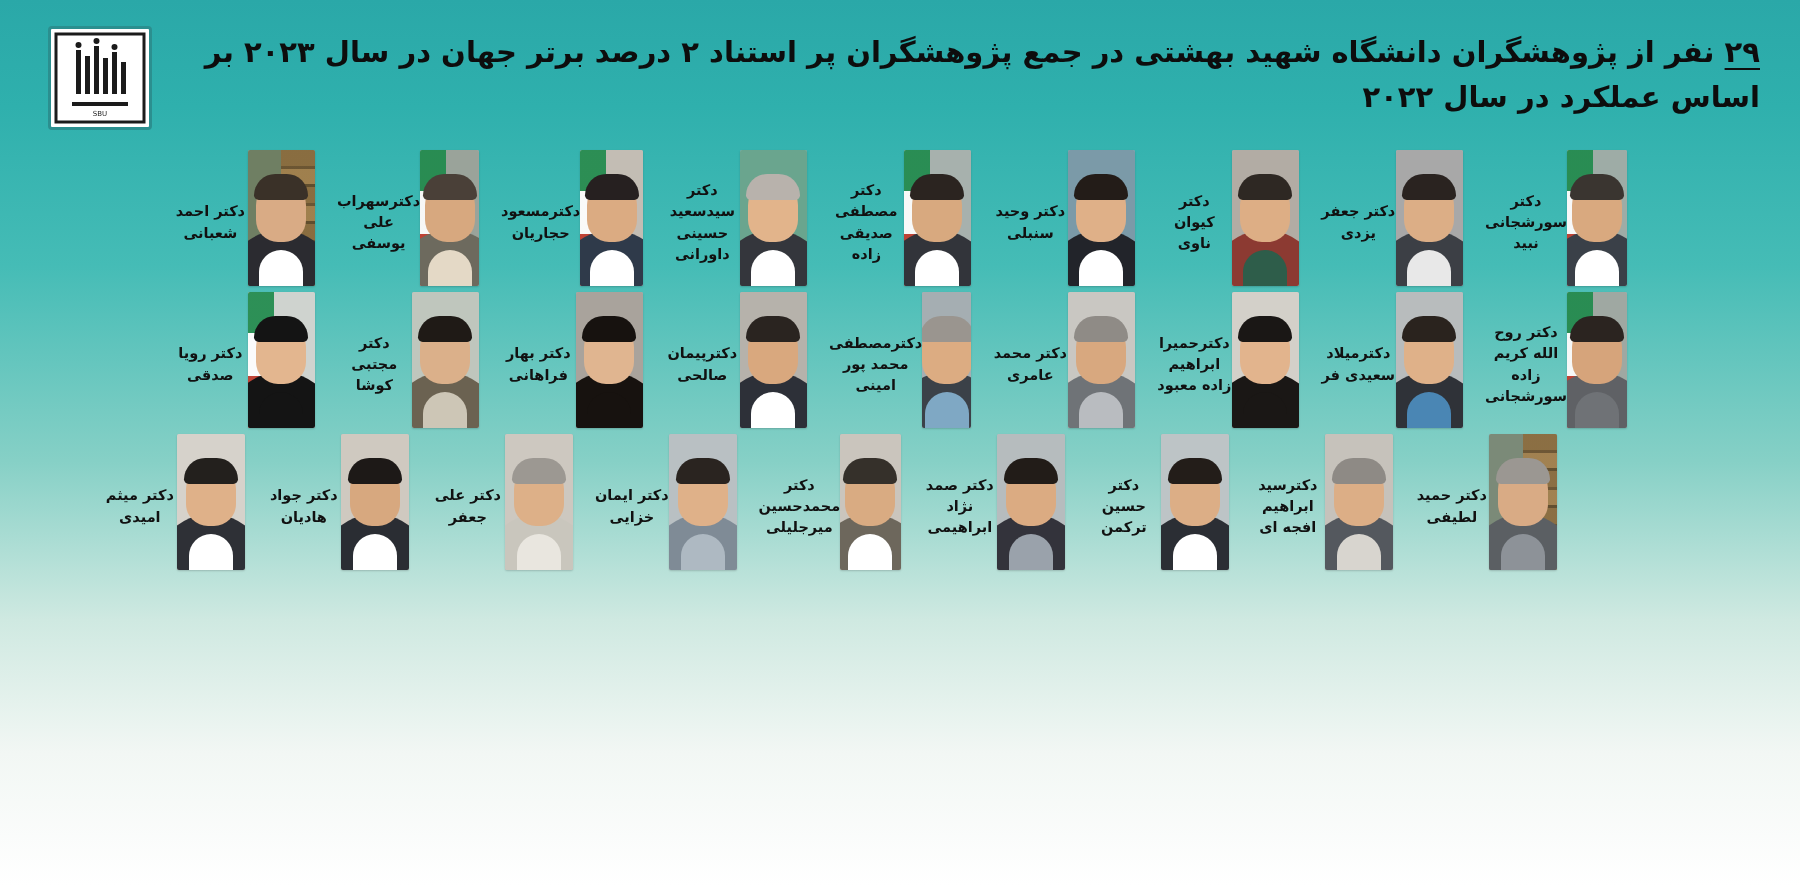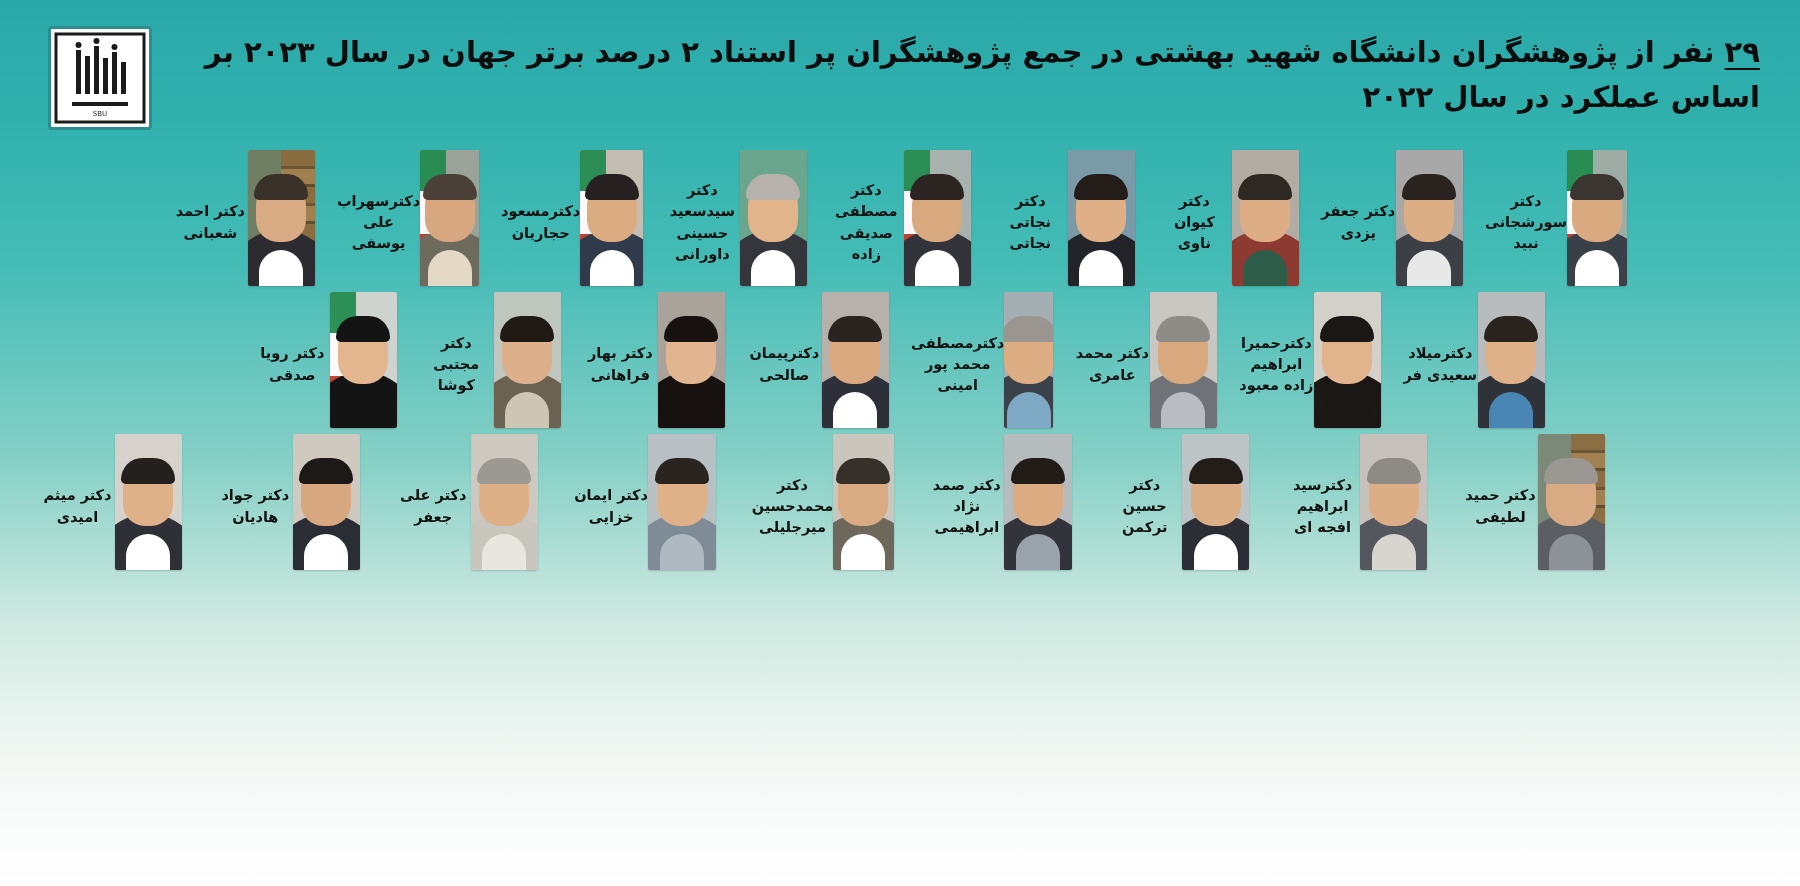--- a/index.html
+++ b/index.html
@@ -153,21 +153,21 @@
   .name {
     margin-top: 9px;
     font-size: 14.5px;
     font-weight: bold;
     color: #111;
     text-align: center;
     line-height: 1.45;
     direction: rtl;
     width: 132px;
   }
-  .row-3 { margin-top: 4px; justify-content: space-between; }
+  .row-3 { margin-top: 4px; }
   .spacer { width: 119px; }
 </style>
 </head>
 <body>
 
 <div class="header">
   <div class="logo-box">
     <svg width="92" height="92" viewBox="0 0 92 92" aria-hidden="true">
       <rect x="2" y="2" width="88" height="88" fill="#ffffff" stroke="#1b1b1b" stroke-width="3"></rect>
       <g fill="#1b1b1b">
@@ -247,21 +247,21 @@
         <div class="name">دکتر مصطفی صدیقی زاده</div>
       </div>
       <div class="person">
         <div class="photo">
           <div class="bg" style="background: rgb(123, 154, 168);"></div>
           <div class="bodyshape" style="background: rgb(34, 36, 42);"></div>
           <div class="shirt" style="background: rgb(255, 255, 255);"></div>
           <div class="head" style="background: rgb(223, 176, 136);"></div>
           <div class="hair" style="background: rgb(35, 28, 24);"></div>
         </div>
-        <div class="name">دکتر نجاتی نجاتی</div>
+        <div class="name">دکتر وحید سنبلی</div>
       </div>
       <div class="person">
         <div class="photo">
           <div class="bg" style="background: rgb(178, 172, 164);"></div>
           <div class="bodyshape" style="background: rgb(140, 58, 50);"></div>
           <div class="shirt" style="background: rgb(46, 93, 74);"></div>
           <div class="head" style="background: rgb(221, 174, 133);"></div>
           <div class="hair" style="background: rgb(46, 40, 35);"></div>
         </div>
         <div class="name">دکتر کیوان ناوی</div>
@@ -362,20 +362,31 @@
       </div>
       <div class="person">
         <div class="photo">
           <div class="bg" style="background: rgb(184, 188, 189);"></div>
           <div class="bodyshape" style="background: rgb(47, 50, 56);"></div>
           <div class="shirt" style="background: rgb(74, 134, 180);"></div>
           <div class="head" style="background: rgb(223, 177, 137);"></div>
           <div class="hair" style="background: rgb(42, 35, 30);"></div>
         </div>
         <div class="name">دکترمیلاد سعیدی فر</div>
+      </div>
+      <div class="person">
+        <div class="photo">
+          <div class="bg" style="background: rgb(159, 168, 162);"></div>
+          <div class="flag"></div>
+          <div class="bodyshape" style="background: rgb(95, 97, 101);"></div>
+          <div class="shirt" style="background: rgb(111, 114, 118);"></div>
+          <div class="head" style="background: rgb(214, 164, 123);"></div>
+          <div class="hair" style="background: rgb(43, 36, 32);"></div>
+        </div>
+        <div class="name">دکتر روح الله کریم زاده سورشجانی</div>
       </div>
     </div>
     <div class="row row-3">
       <div class="person">
         <div class="photo">
           <div class="bg" style="background: rgb(214, 210, 203);"></div>
           <div class="bodyshape" style="background: rgb(46, 48, 54);"></div>
           <div class="shirt" style="background: rgb(255, 255, 255);"></div>
           <div class="head" style="background: rgb(223, 177, 137);"></div>
           <div class="hair" style="background: rgb(35, 32, 29);"></div>

